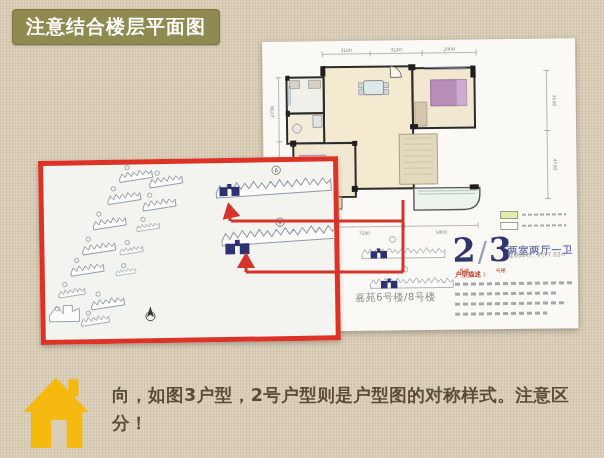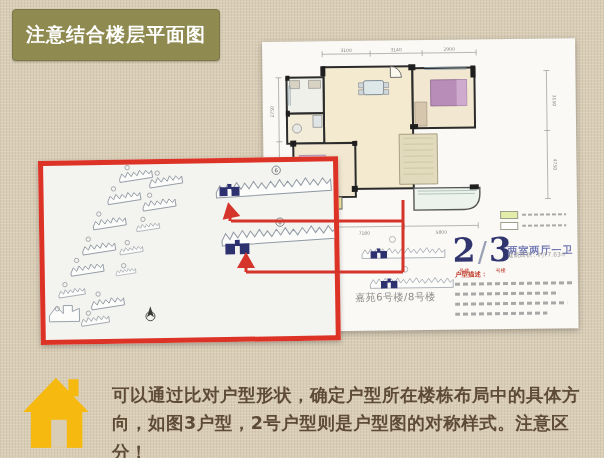--- a/index.html
+++ b/index.html
@@ -4,21 +4,21 @@
 <style>
   html,body{margin:0;padding:0;}
   body{font-family:"DejaVu Sans","Liberation Sans",sans-serif;}
   #stage{position:relative;width:604px;height:458px;overflow:hidden;
     background-color:#d9cdb6;
     background-image:
       repeating-linear-gradient(0deg, rgba(255,255,255,.14) 0 1px, rgba(0,0,0,0) 1px 3px),
       repeating-linear-gradient(90deg, rgba(120,104,78,.10) 0 1px, rgba(0,0,0,0) 1px 3px);}
   
   .banner{position:absolute;left:12px;top:9px;background:#8e8a50;border:1px solid #7c7846;
-    border-radius:4px;padding:12px 13px;color:#fff;font-size:19px;font-weight:700;
+    border-radius:4px;padding:4px 13px;color:#fff;font-size:19px;font-weight:700;
     letter-spacing:1px;box-shadow:0 1px 2px rgba(0,0,0,.25);}
   
   .sheet{position:absolute;left:262px;top:42px;width:313px;height:290px;background:#faf9f5;
     transform:rotate(-0.7deg);transform-origin:top left;box-shadow:0 2px 6px rgba(0,0,0,.28);}
   .sheet svg.plan{position:absolute;left:0;top:0;}
   .unitnums{position:absolute;left:188px;top:194px;display:flex;align-items:flex-start;}
   .bignum{font-family:"DejaVu Serif","Liberation Serif",serif;font-weight:700;font-size:33px;
     line-height:1;color:#31356f;}
   .numcol{display:flex;flex-direction:column;align-items:center;}
   .numsub{font-size:5px;color:#c0392b;margin-top:1px;}
@@ -242,17 +242,16 @@
     <span>注意结合楼层平面图</span>
   </div>
 
   <svg class="houseicon" width="78" height="82" viewBox="0 0 100 100">
     <rect x="14" y="44" width="66" height="52" fill="#f6b90f"></rect>
     <polygon points="4,50 46,6 88,50" fill="#f6b90f"></polygon>
     <rect x="62" y="8" width="13" height="22" fill="#f6b90f"></rect>
     <rect x="40" y="60" width="20" height="36" fill="#d9cdb6"></rect>
   </svg>
   <div class="footertext">
-    <div>可以通过比对户型形状，确定户型所在楼栋布局中的具体方</div>
     <div>向，如图3户型，2号户型则是户型图的对称样式。注意区分！</div>
   </div>
 
 </div>
 
 </body></html>

